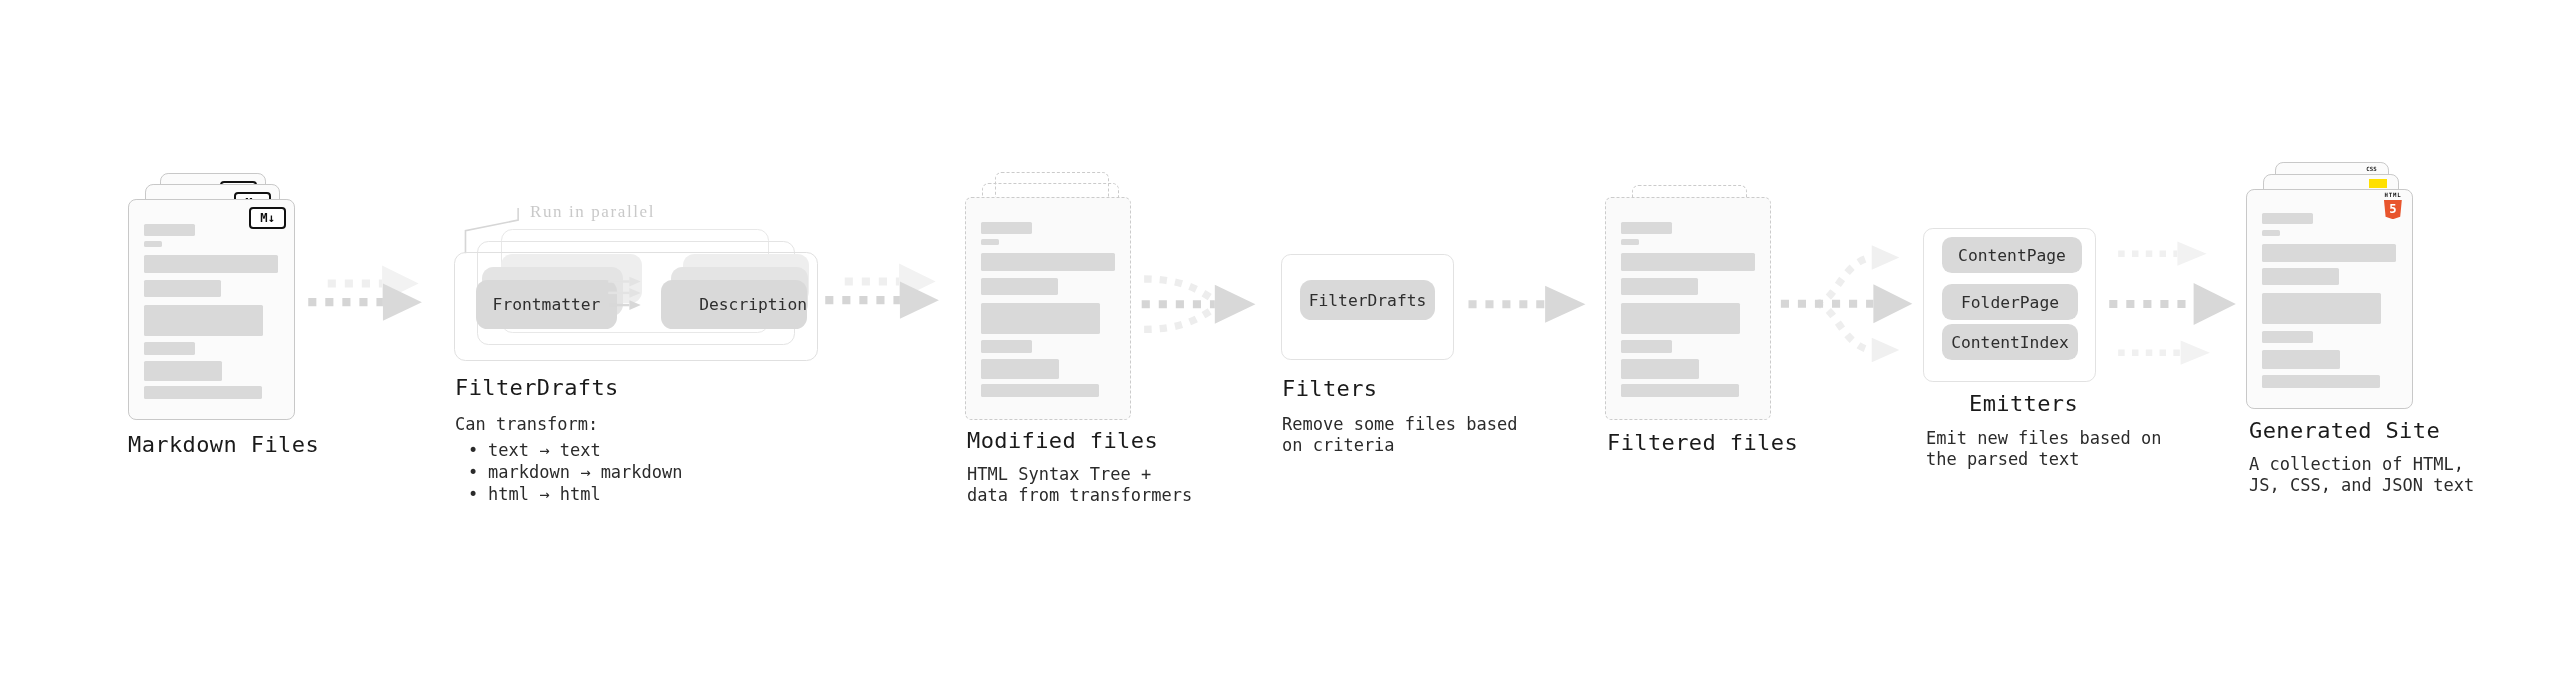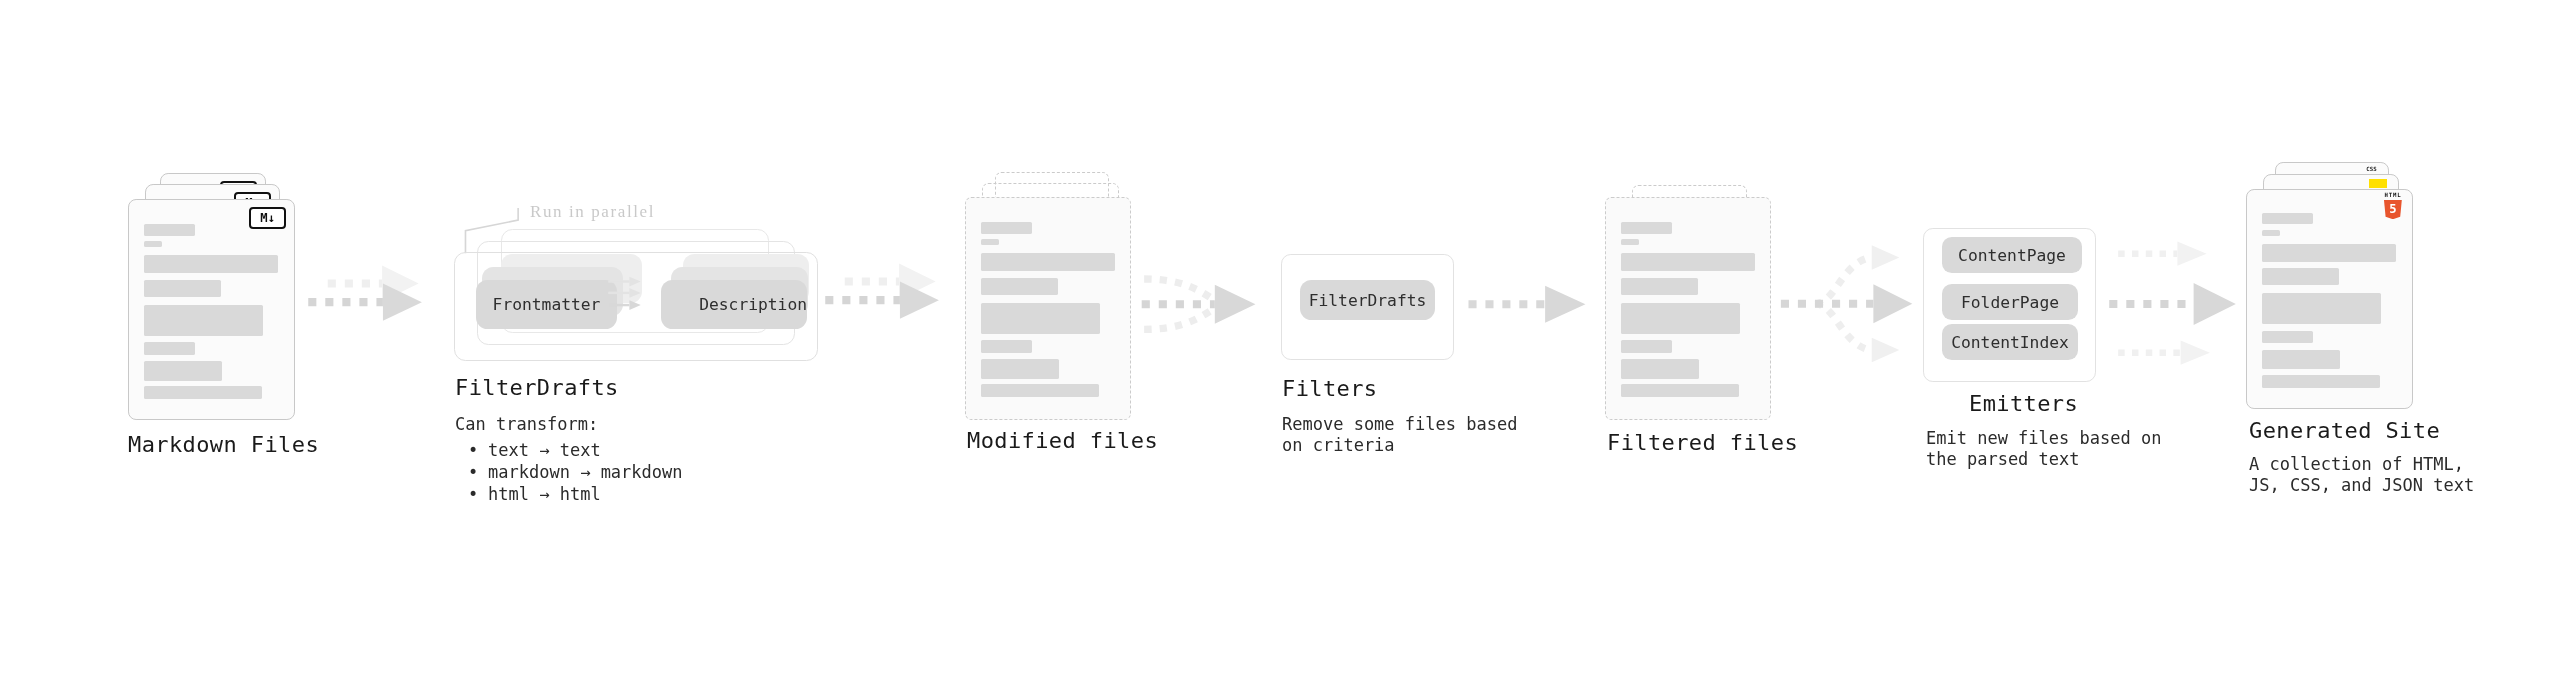--- a/index.html
+++ b/index.html
@@ -145,20 +145,24 @@
         <i></i>
         <i></i>
         <i></i>
         <i></i>
         <i></i>
         <i></i>
         <i></i>
       </div>
   </div>
   <div class="heading" style="left:967px;top:428px;">Modified files</div>
+  <div class="desc" style="left:967px;top:464px;">
+    <div>HTML Syntax Tree +</div>
+    <div>data from transformers</div>
+  </div>
 
   <svg class="abs" style="left:1136px;top:244px;" width="130" height="122" viewBox="0 0 160 150">
     <path d="M 10,43 C 55,43 75,55 95,68" fill="none" stroke="#ededed" stroke-width="9" stroke-dasharray="9 10"></path>
     <path d="M 10,105 C 55,105 75,93 95,80" fill="none" stroke="#ededed" stroke-width="9" stroke-dasharray="9 10"></path>
     <line x1="7" y1="74" x2="97" y2="74" stroke="#d5d5d5" stroke-width="10" stroke-dasharray="10 11"></line>
     <polygon points="97,50 147,74 97,98" fill="#d8d8d8"></polygon>
   </svg>
 
   <div class="panel" style="left:1281px;top:254px;width:173px;height:106px;"></div>
   <div class="node" style="left:1300px;top:280px;width:135px;height:40px;">

